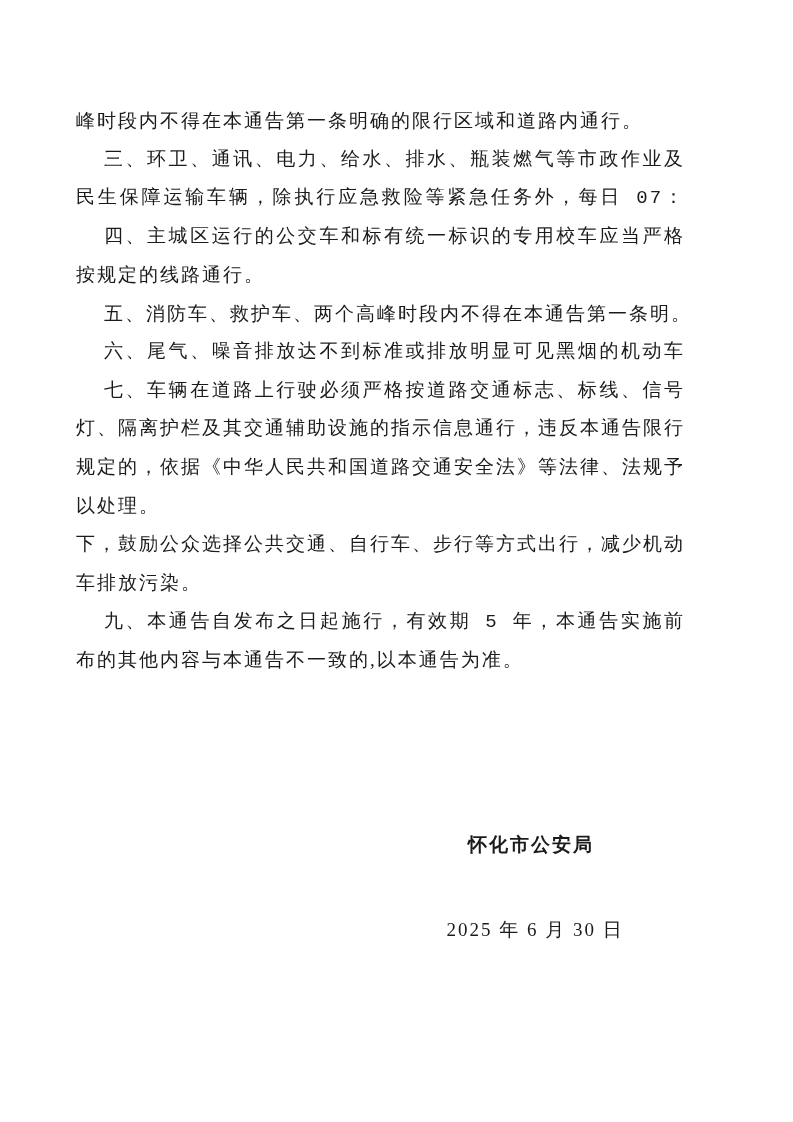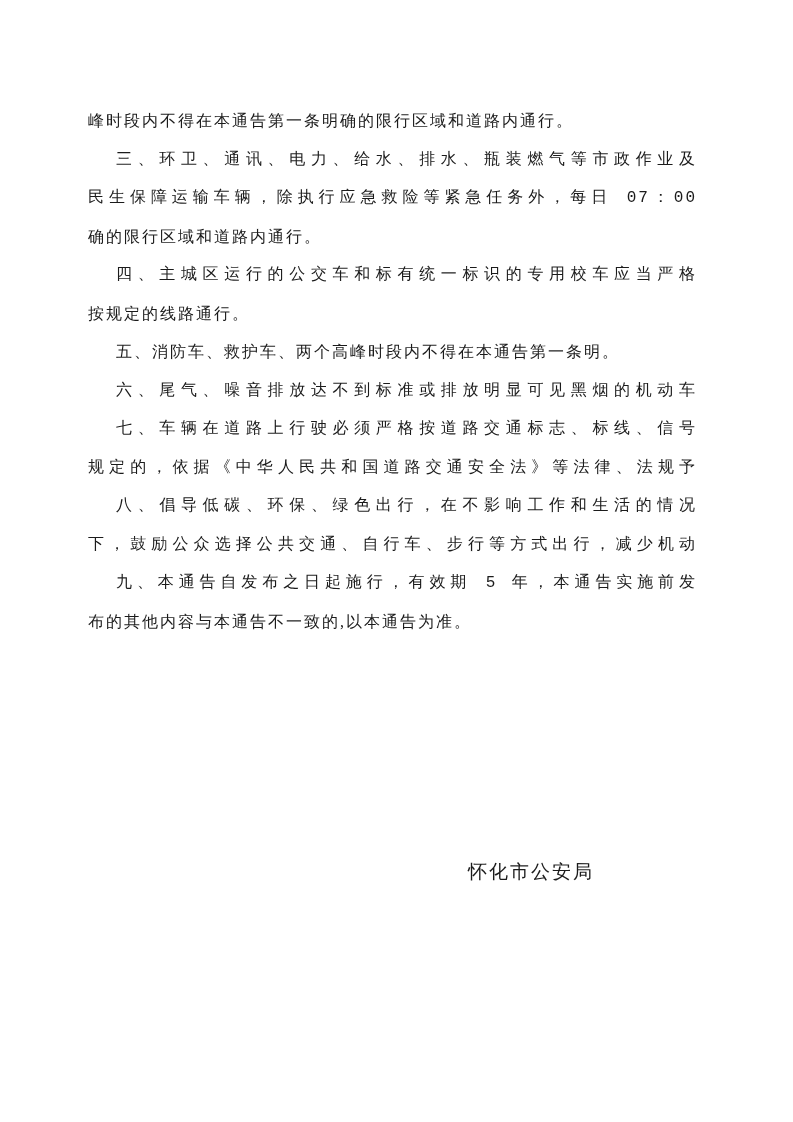--- a/index.html
+++ b/index.html
@@ -11,51 +11,52 @@
     position: relative;
     width: 793px;
     height: 1122px;
     background: #ffffff;
     overflow: hidden;
     font-family: "Liberation Serif", "DejaVu Serif", serif;
     color: #1b1b1b;
   }
   .doc {
     position: absolute;
-    left: 88px;
+    left: 76px;
     top: 102px;
     width: 609px;
-    font-size: 16px;
+    font-size: 19px;
     letter-spacing: 2px;
   }
   .line {
     height: 38.5px;
     line-height: 38.5px;
     white-space: nowrap;
   }
   .line.fill {
     white-space: normal;
     text-align: justify;
     text-align-last: justify;
     overflow: hidden;
     font-family: Liberation Mono, monospace;
   }
   .line.indent {
     text-indent: 28px;
   }
   .signature {
     position: absolute;
     left: 421px;
-    top: 853px;
+    top: 826px;
     width: 220px;
     height: 38.5px;
     line-height: 38.5px;
     font-size: 19px;
     letter-spacing: 2px;
     text-align: center;
+    font-weight: bold;
   }
   .issue-date {
     position: absolute;
     left: 400px;
     top: 911px;
     width: 270px;
     height: 38.5px;
     line-height: 38.5px;
     font-size: 19px;
     letter-spacing: 2px;
@@ -63,26 +64,28 @@
   }
 </style>
 </head>
 <body>
 
 <div class="page">
   <div class="doc">
     <div class="line">峰时段内不得在本通告第一条明确的限行区域和道路内通行。</div>
     <div class="line indent fill">三、环卫、通讯、电力、给水、排水、瓶装燃气等市政作业及</div>
     <div class="line fill">民生保障运输车辆，除执行应急救险等紧急任务外，每日 07：00</div>
-    <div class="line">确的限行区域和道路内通行。</div>
     <div class="line indent fill">四、主城区运行的公交车和标有统一标识的专用校车应当严格</div>
     <div class="line">按规定的线路通行。</div>
     <div class="line indent">五、消防车、救护车、两个高峰时段内不得在本通告第一条明。</div>
     <div class="line indent fill">六、尾气、噪音排放达不到标准或排放明显可见黑烟的机动车</div>
     <div class="line indent fill">七、车辆在道路上行驶必须严格按道路交通标志、标线、信号</div>
+    <div class="line fill">灯、隔离护栏及其交通辅助设施的指示信息通行，违反本通告限行</div>
     <div class="line fill">规定的，依据《中华人民共和国道路交通安全法》等法律、法规予</div>
-    <div class="line indent fill">八、倡导低碳、环保、绿色出行，在不影响工作和生活的情况</div>
+    <div class="line">以处理。</div>
     <div class="line fill">下，鼓励公众选择公共交通、自行车、步行等方式出行，减少机动</div>
+    <div class="line">车排放污染。</div>
     <div class="line indent fill">九、本通告自发布之日起施行，有效期 5 年，本通告实施前发</div>
     <div class="line">布的其他内容与本通告不一致的,以本通告为准。</div>
   </div>
   <div class="signature">怀化市公安局</div>
+  <div class="issue-date">2025 年 6 月 30 日</div>
 </div>
 
 </body></html>

